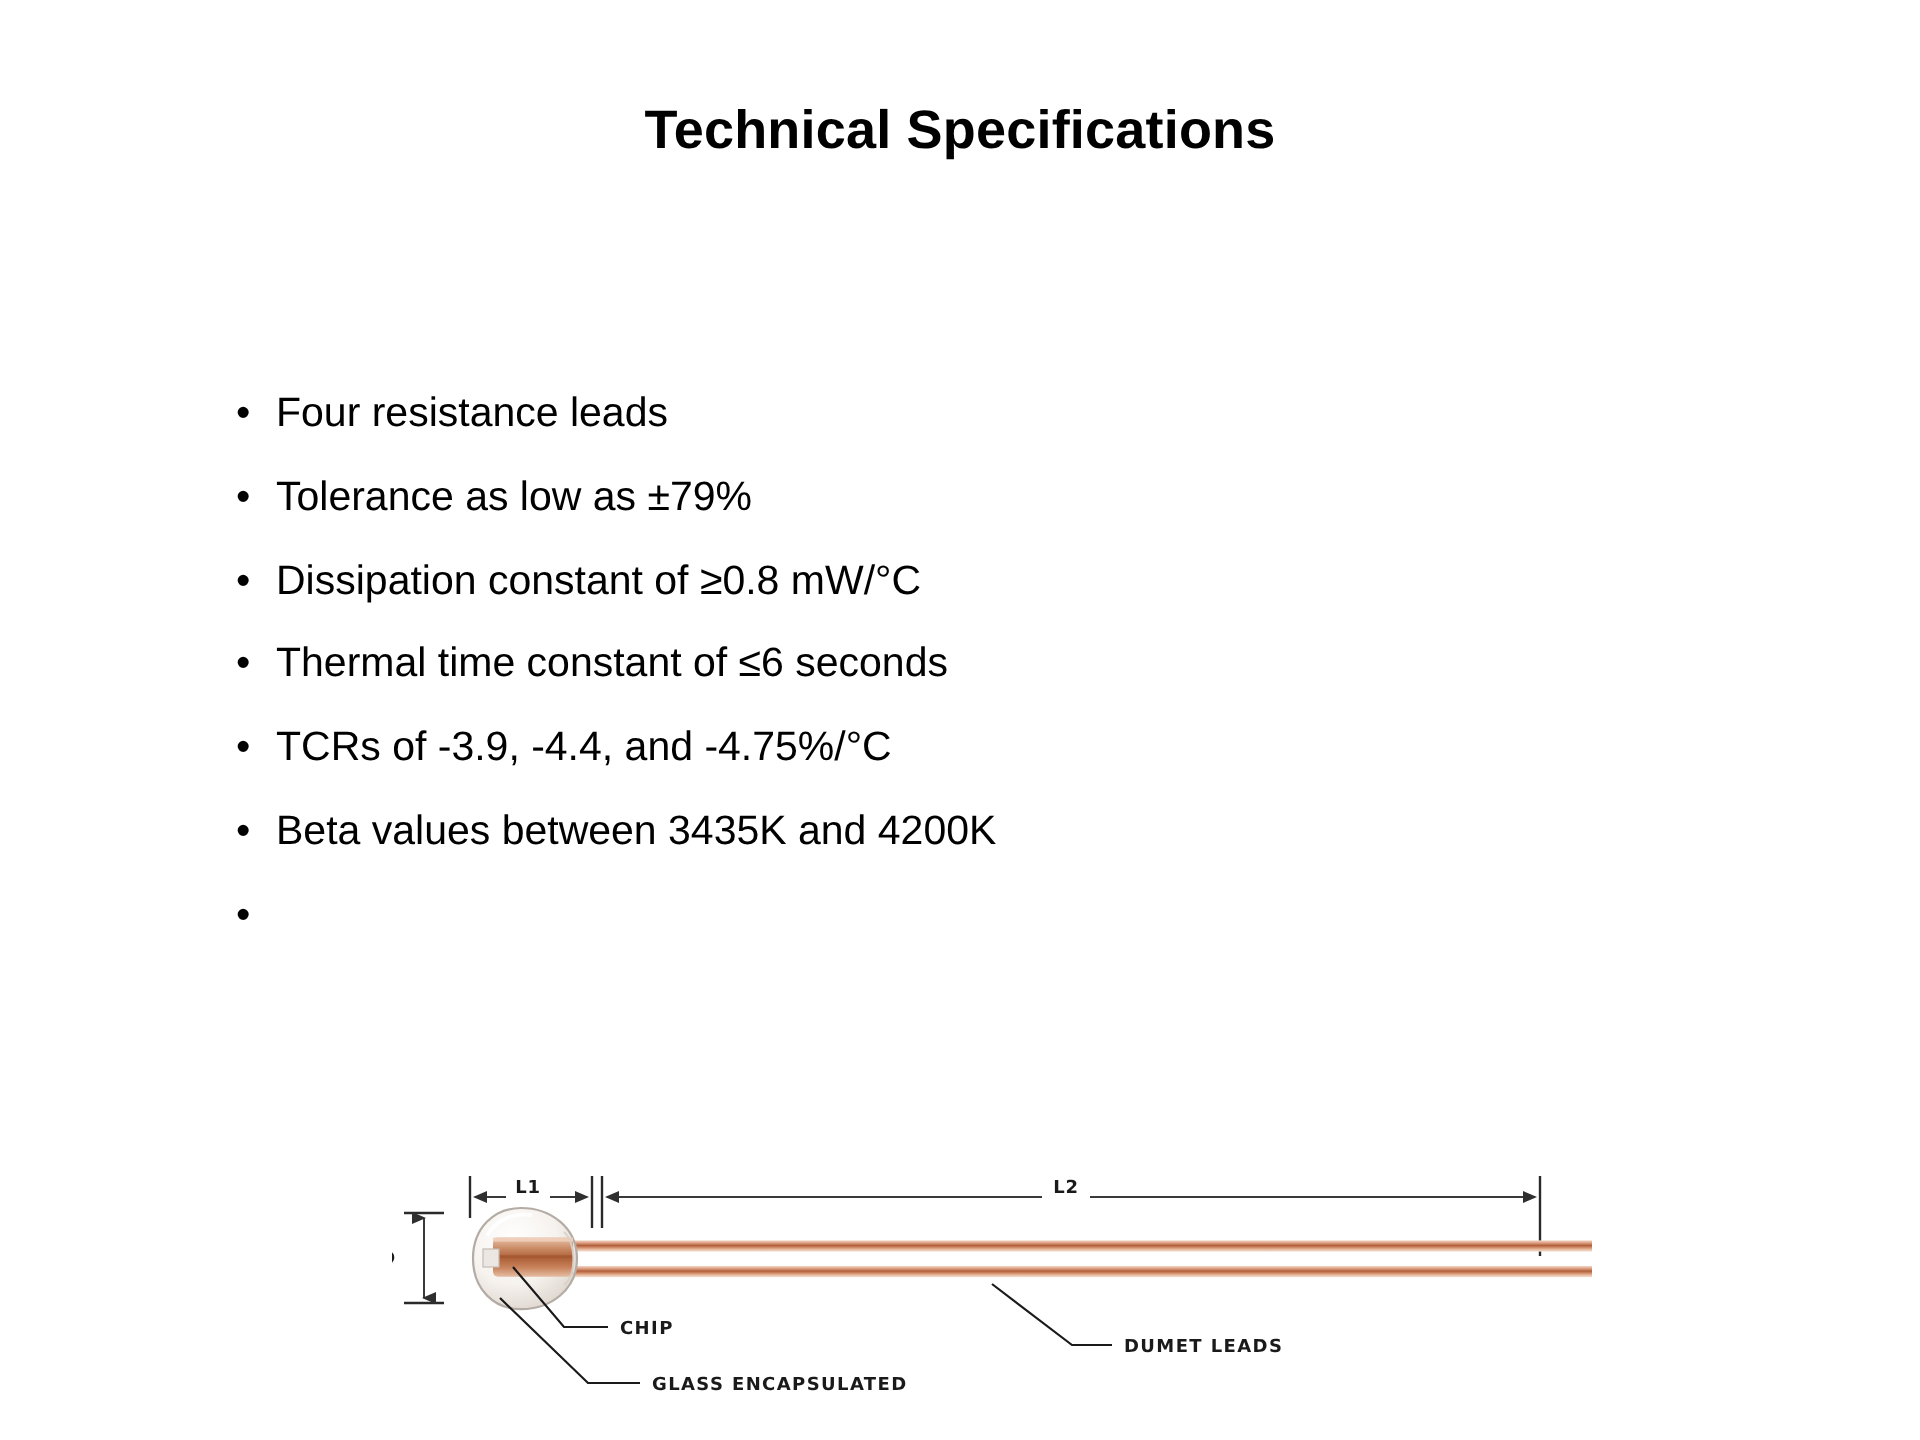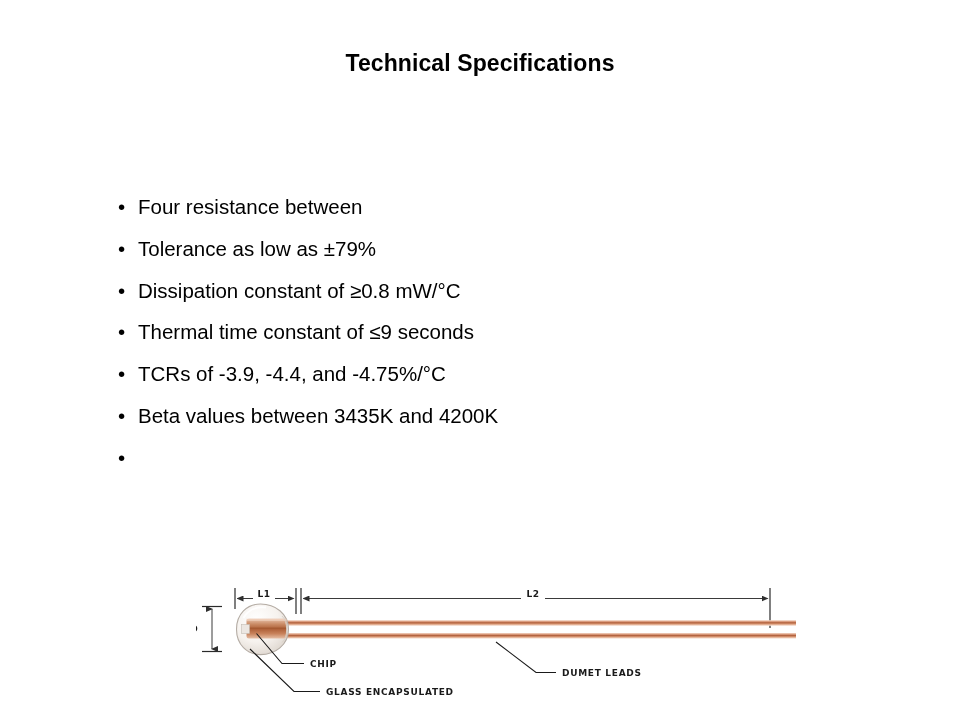--- a/index.html
+++ b/index.html
@@ -16,21 +16,21 @@
     color: #000000;
   }
 
   
   #slide-title {
     position: absolute;
     left: 0;
     top: 50px;
     width: 960px;
     text-align: center;
-    font-size: 23px;
+    font-size: 27px;
     font-weight: bold;
     letter-spacing: 0.1px;
     color: #000000;
   }
 
   
   #bullet-list {
     position: absolute;
     left: 114px;
     top: 186px;
@@ -97,33 +97,33 @@
   }
 </style>
 </head>
 <body>
 
 <div id="slide-title">Technical Specifications</div>
 
 <ul id="bullet-list">
   <li>
     <span class="bullet-glyph">•</span>
-    <span>Four resistance between</span>
+    <span>Four resistance leads</span>
   </li>
   <li>
     <span class="bullet-glyph">•</span>
     <span>Tolerance as low as ±79%</span>
   </li>
   <li>
     <span class="bullet-glyph">•</span>
     <span>Dissipation constant of ≥0.8 mW/°C</span>
   </li>
   <li>
     <span class="bullet-glyph">•</span>
-    <span>Thermal time constant of ≤9 seconds</span>
+    <span>Thermal time constant of ≤6 seconds</span>
   </li>
   <li>
     <span class="bullet-glyph">•</span>
     <span>TCRs of -3.9, -4.4, and -4.75%/°C</span>
   </li>
   <li>
     <span class="bullet-glyph">•</span>
     <span>Beta values between 3435K and 4200K</span>
   </li>
   <li>

